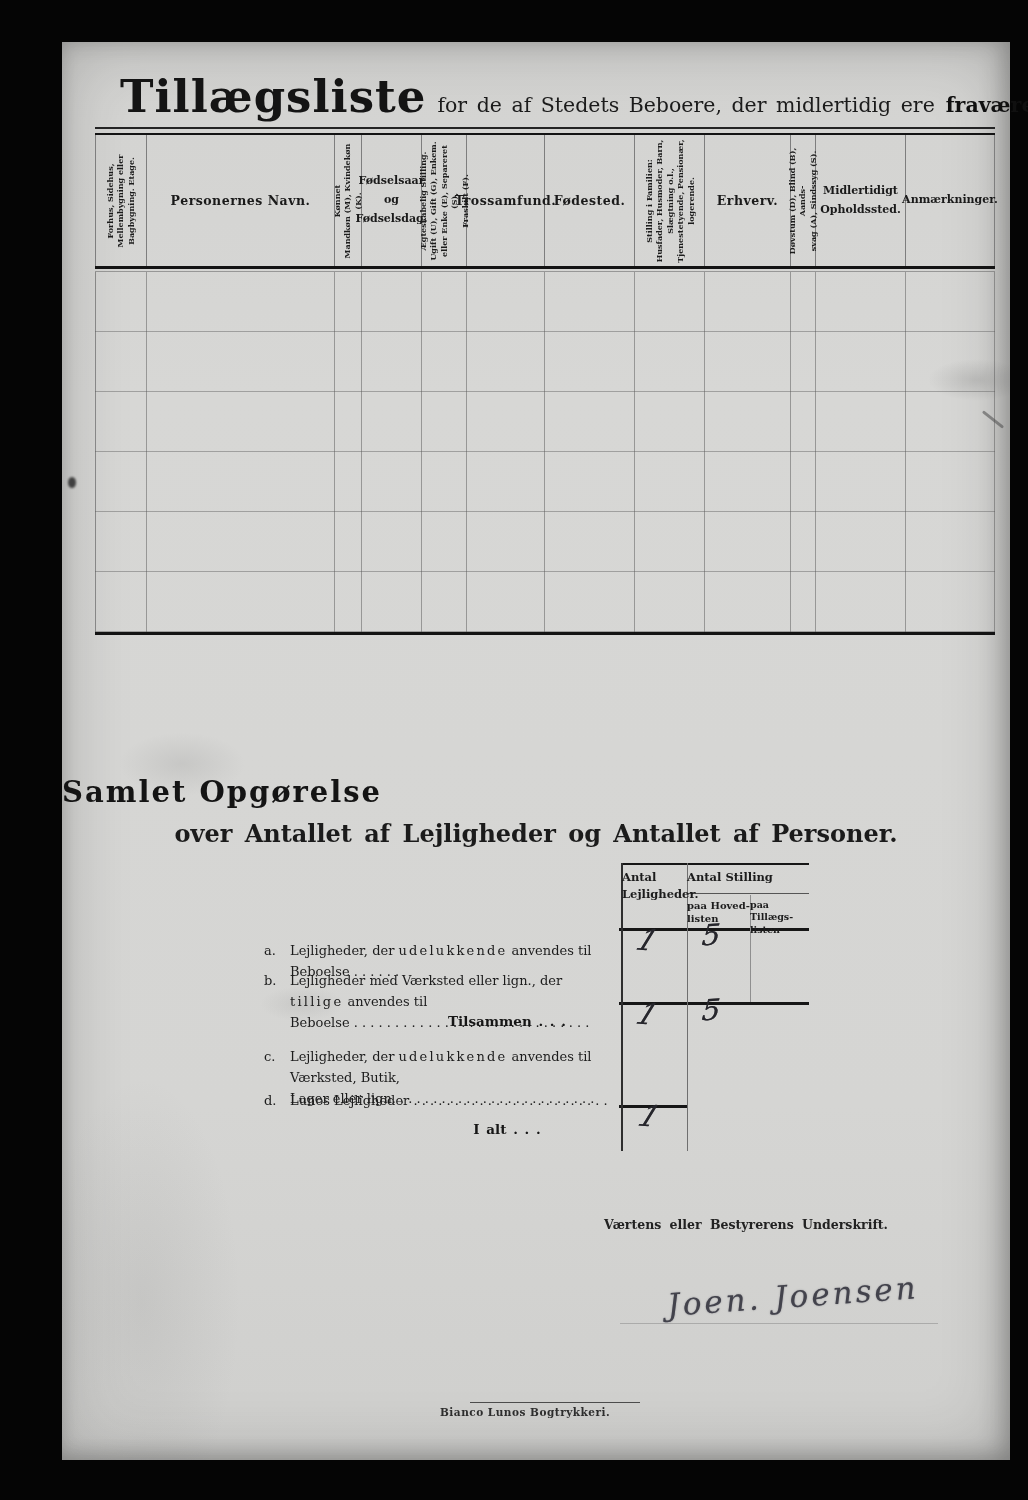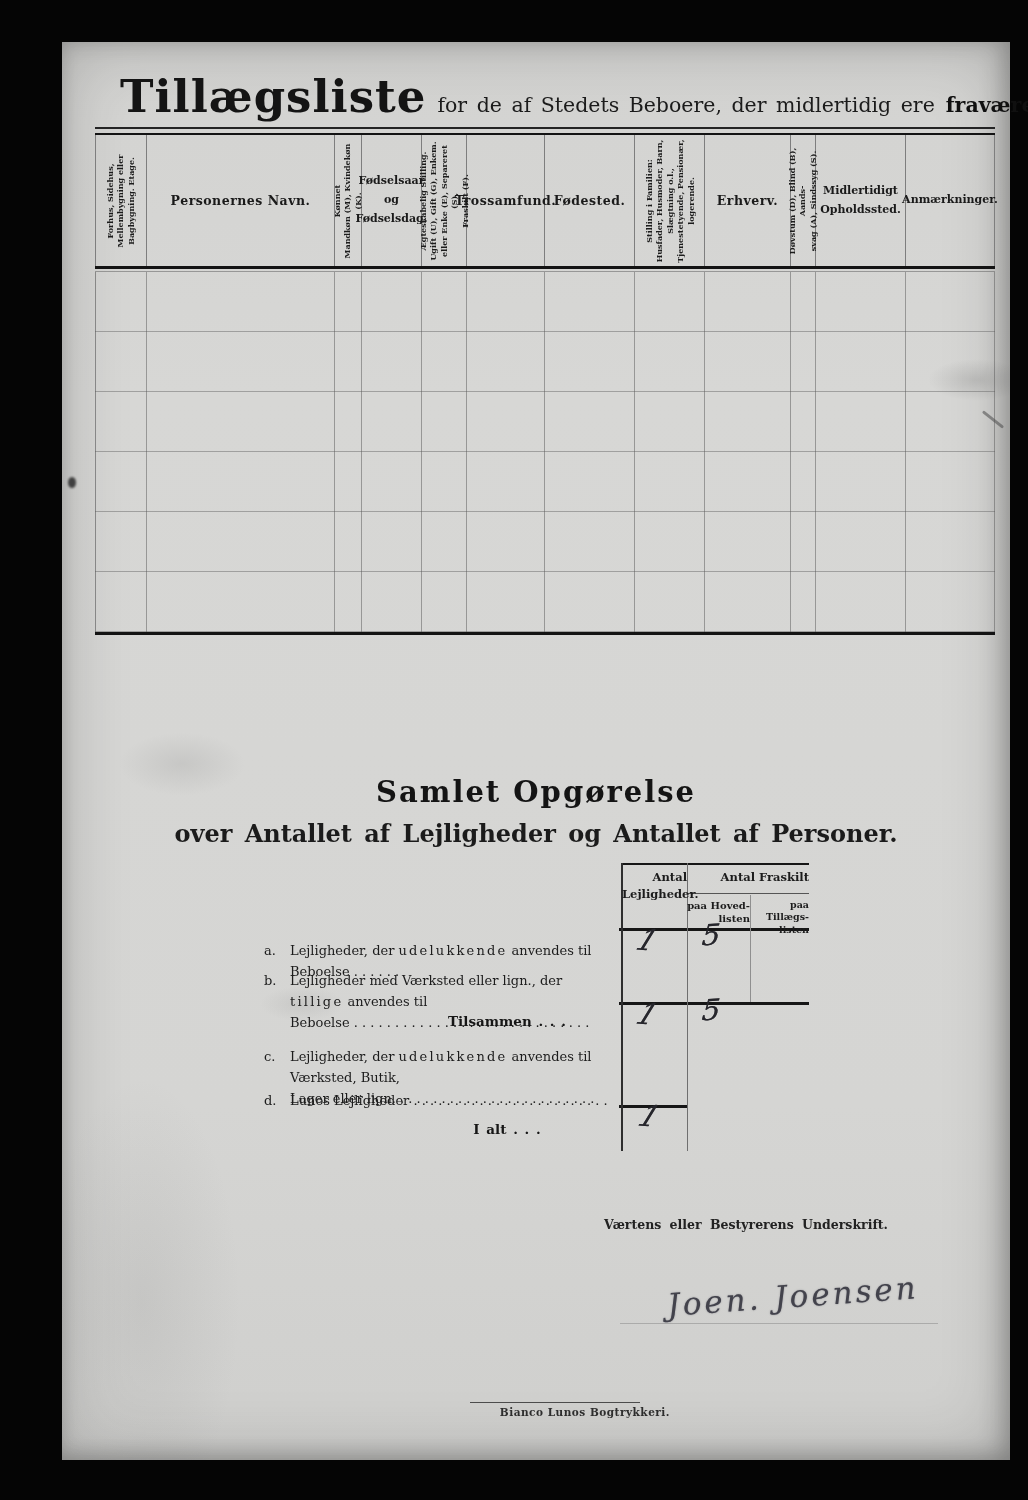--- a/index.html
+++ b/index.html
@@ -48,41 +48,41 @@
   .vrot{position:absolute;left:50%;top:50%;width:126px;
         transform:translate(-50%,-50%) rotate(-90deg);
         text-align:center;font-size:8px;line-height:1.3;white-space:pre-line;font-weight:bold;color:#1c1c1c;}
   .brow{
     height:360px;
     background:repeating-linear-gradient(to bottom, transparent 0 59px, rgba(105,105,105,.5) 59px 60px);
   }
   .bcol{border-right:1px solid rgba(88,88,88,.5);box-sizing:border-box;}
   .bcol:first-child{border-left:1px solid rgba(88,88,88,.6);}
   
-  .s-title{position:absolute;left:0;top:733px;width:948px;text-align:center;font-size:29px;font-weight:bold;letter-spacing:2px;color:#141414;}
+  .s-title{position:absolute;left:0;top:733px;width:948px;text-align:left;font-size:29px;font-weight:bold;letter-spacing:2px;color:#141414;}
   .s-sub{position:absolute;left:0;top:777px;width:948px;text-align:center;font-size:24px;font-weight:bold;word-spacing:4px;color:#1b1b1b;}
   .ln{position:absolute;background:#161616;}
-  .sh{position:absolute;text-align:right;font-weight:bold;white-space:pre-line;color:#1c1c1c;}
+  .sh{position:absolute;text-align:left;font-weight:bold;white-space:pre-line;color:#1c1c1c;}
   .srow{position:absolute;left:202px;width:352px;font-size:13px;line-height:1.62;color:#1c1c1c;}
   .skey{position:absolute;left:0;top:0;}
   .stext{display:block;margin-left:26px;}
   .sp{letter-spacing:2.2px;}
   .s-right{position:absolute;left:340px;width:210px;text-align:center;font-size:13.5px;font-weight:bold;color:#161616;word-spacing:2px;}
   .hw{position:absolute;font-style:italic;font-size:29px;color:#26262c;line-height:1;
       text-shadow:0 0 .6px rgba(40,40,46,.7);}
   .hw-one{transform:skewX(-18deg) rotate(5deg);}
   .hw-five{transform:skewX(-8deg) rotate(-4deg);}
   
   .sig-caption{position:absolute;left:534px;top:1175px;width:300px;text-align:center;font-size:12.5px;font-weight:bold;word-spacing:4px;color:#222;}
   .sig-line{position:absolute;left:558px;top:1281px;width:318px;height:1px;background:rgba(100,100,100,.35);}
   .sig-name{position:absolute;left:605px;top:1236px;font-size:31px;font-style:italic;letter-spacing:3px;
             color:#43434c;transform:rotate(-4deg);text-shadow:0 0 1.5px rgba(60,60,72,.55);}
   
   .foot-line{position:absolute;left:408px;top:1360px;width:170px;height:1px;background:#4c4c4c;}
-  .foot-text{position:absolute;left:378px;top:1364px;width:230px;text-align:right;font-size:10.5px;font-weight:bold;letter-spacing:.5px;color:#2d2d2d;}
+  .foot-text{position:absolute;left:378px;top:1364px;width:230px;text-align:left;font-size:10.5px;font-weight:bold;letter-spacing:.5px;color:#2d2d2d;}
   
   .spot{position:absolute;left:6px;top:435px;width:8px;height:11px;background:#2a2a2a;border-radius:50%;filter:blur(1px);opacity:.85;}
   .fold{position:absolute;left:918px;top:376px;width:26px;height:3px;background:#4a4a4a;border-radius:2px;transform:rotate(38deg);opacity:.55;}
 </style>
 </head>
 <body>
 
 <div class="paper">
 
   <div class="title-row">
@@ -154,21 +154,21 @@
   <div class="ln" style="left:625px;top:851px;width:122px;height:1px;background:#555;"></div>
   <div class="ln" style="left:557px;top:886px;width:190px;height:2.5px;"></div>
   <div class="ln" style="left:557px;top:960px;width:190px;height:2.5px;"></div>
   <div class="ln" style="left:557px;top:1063px;width:68px;height:2.5px;"></div>
   <div class="ln" style="left:559px;top:821px;width:2px;height:288px;background:#2e2e2e;"></div>
   <div class="ln" style="left:625px;top:821px;width:1px;height:288px;background:#6f6f6f;"></div>
   <div class="ln" style="left:688px;top:853px;width:1px;height:107px;background:#8f8f8f;"></div>
 
   <div class="sh" style="left:560px;top:827px;width:65px;font-size:11.5px;line-height:1.5;">Antal
 Lejligheder.</div>
-  <div class="sh" style="left:625px;top:828px;width:122px;font-size:11.5px;">Antal  Fraskilt</div>
+  <div class="sh" style="left:625px;top:828px;width:122px;font-size:11.5px;">Antal  Stilling</div>
   <div class="sh" style="left:625px;top:857px;width:63px;font-size:10px;line-height:1.3;">paa Hoved-
 listen</div>
   <div class="sh" style="left:688px;top:857px;width:59px;font-size:9.5px;line-height:1.3;">paa Tillægs-
 listen</div>
 
   <div class="srow" style="top:898px;">
     <span class="skey">a.</span>
     <span class="stext"><span>Lejligheder, der </span><span class="sp">udelukkende</span><span> anvendes til Beboelse . . . . . .</span></span>
   </div>
   <div class="srow" style="top:928px;">

